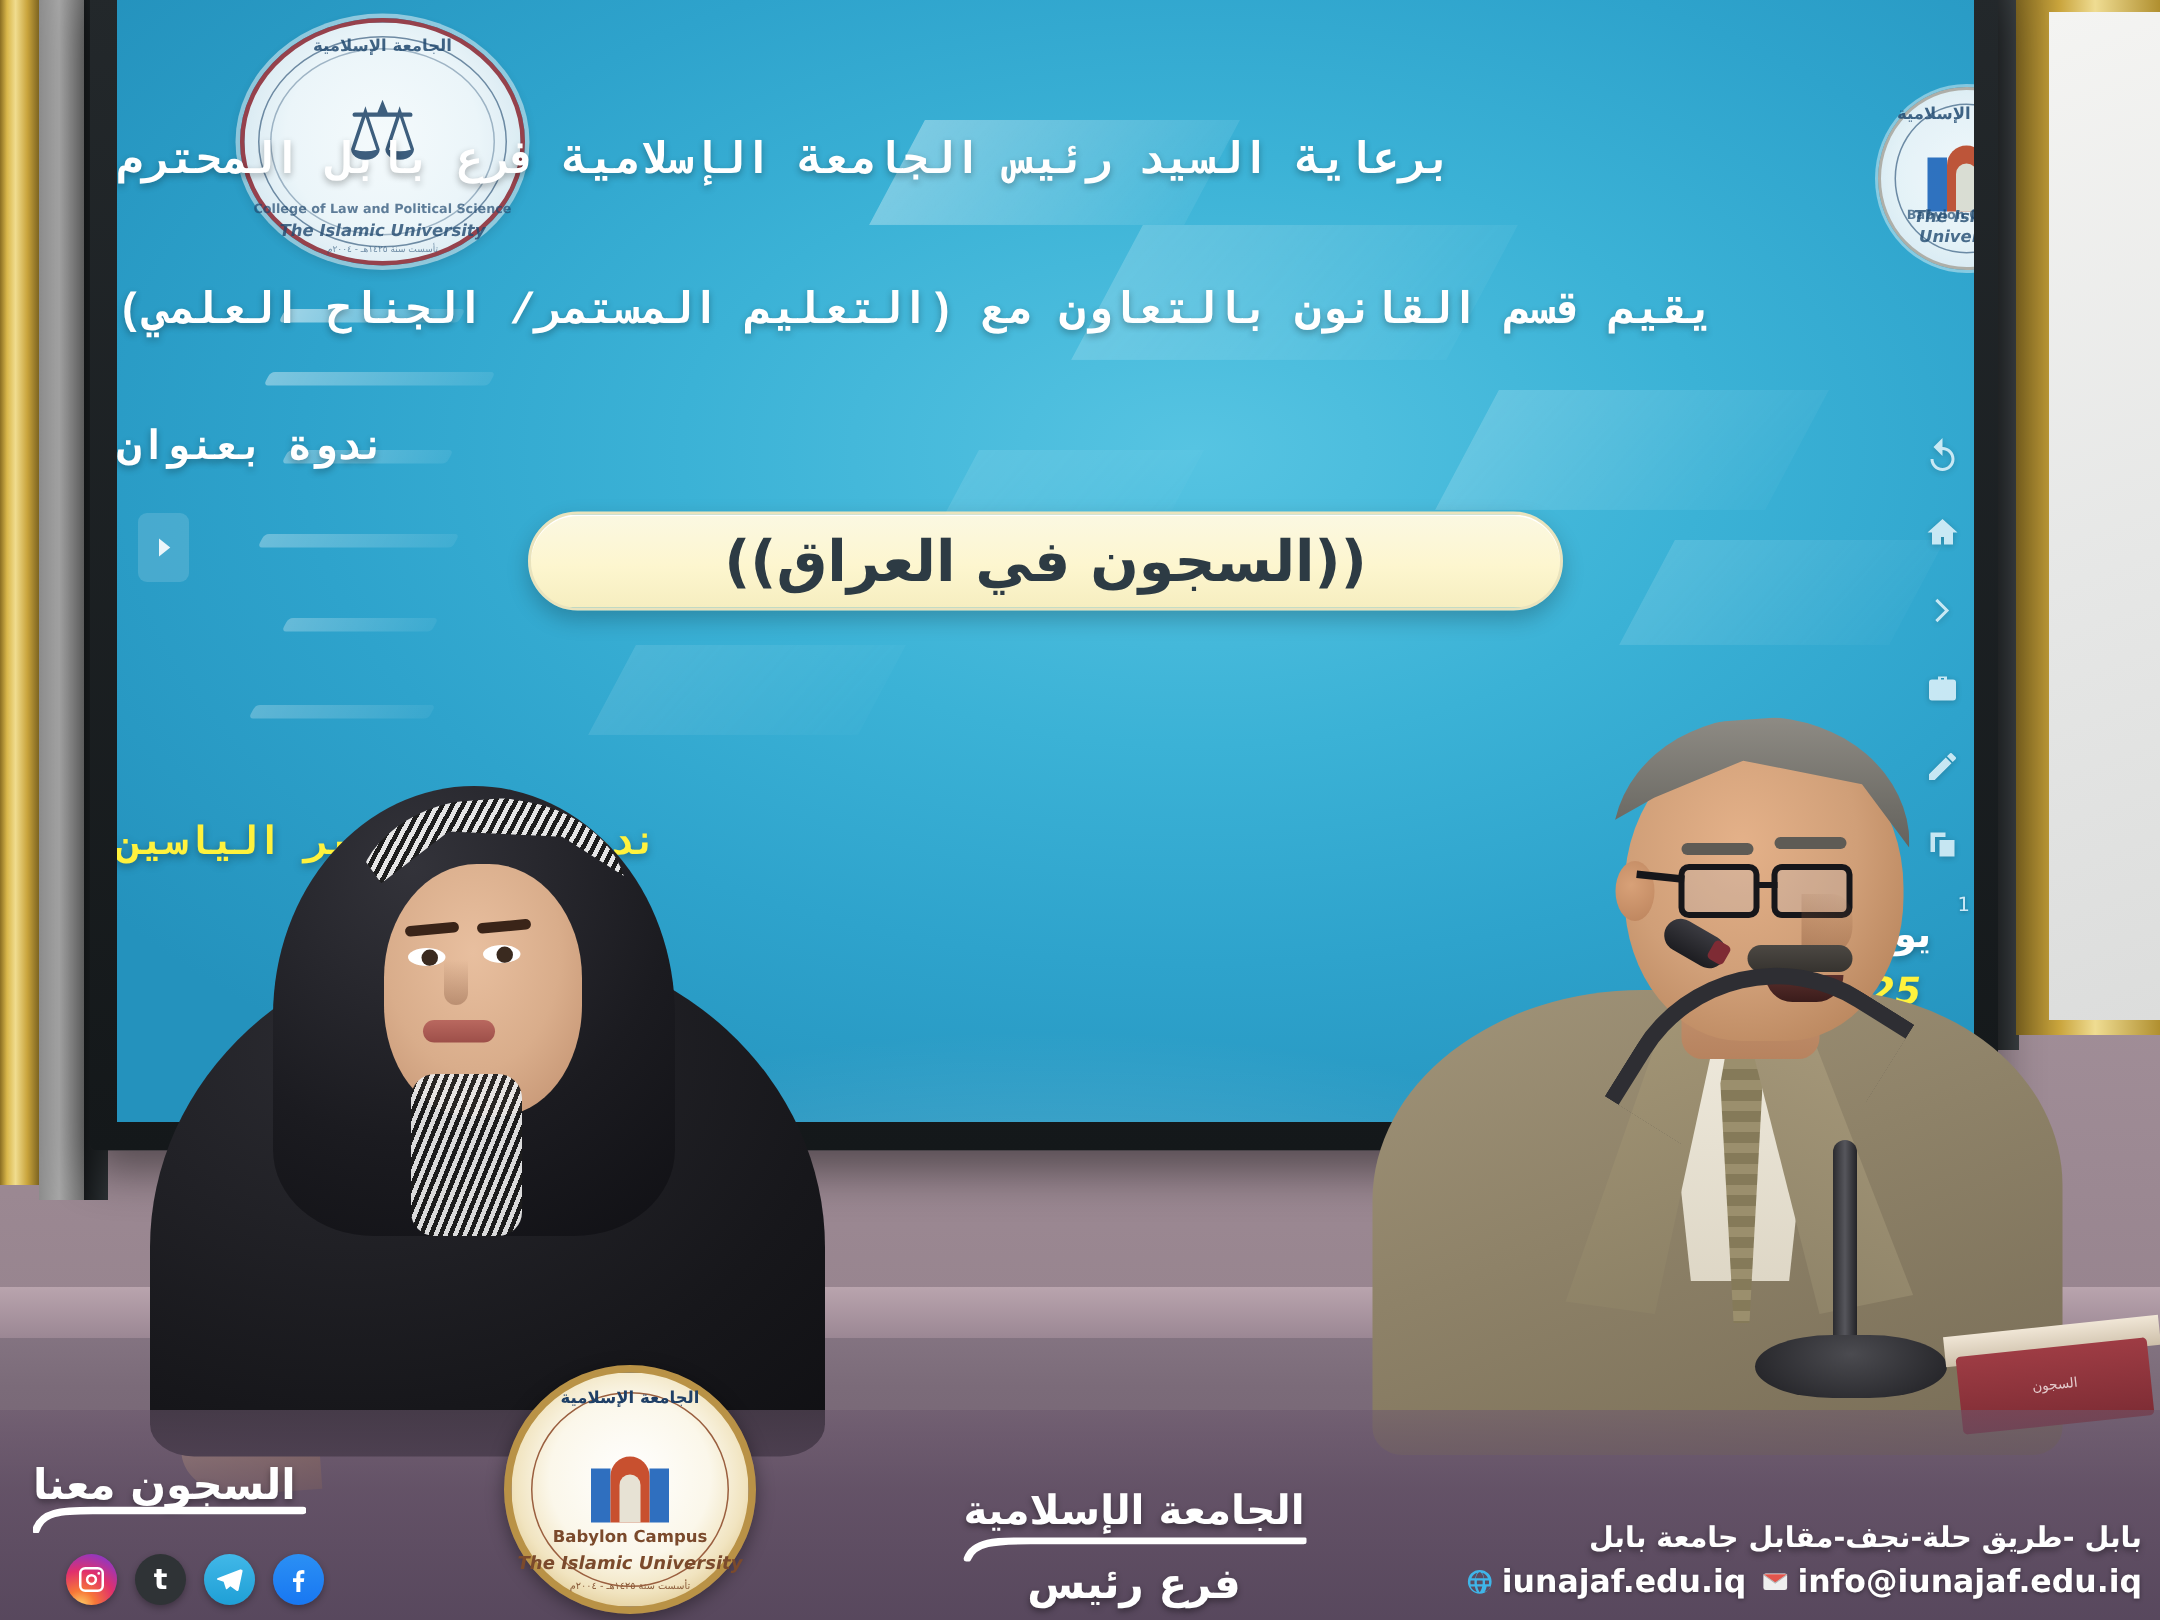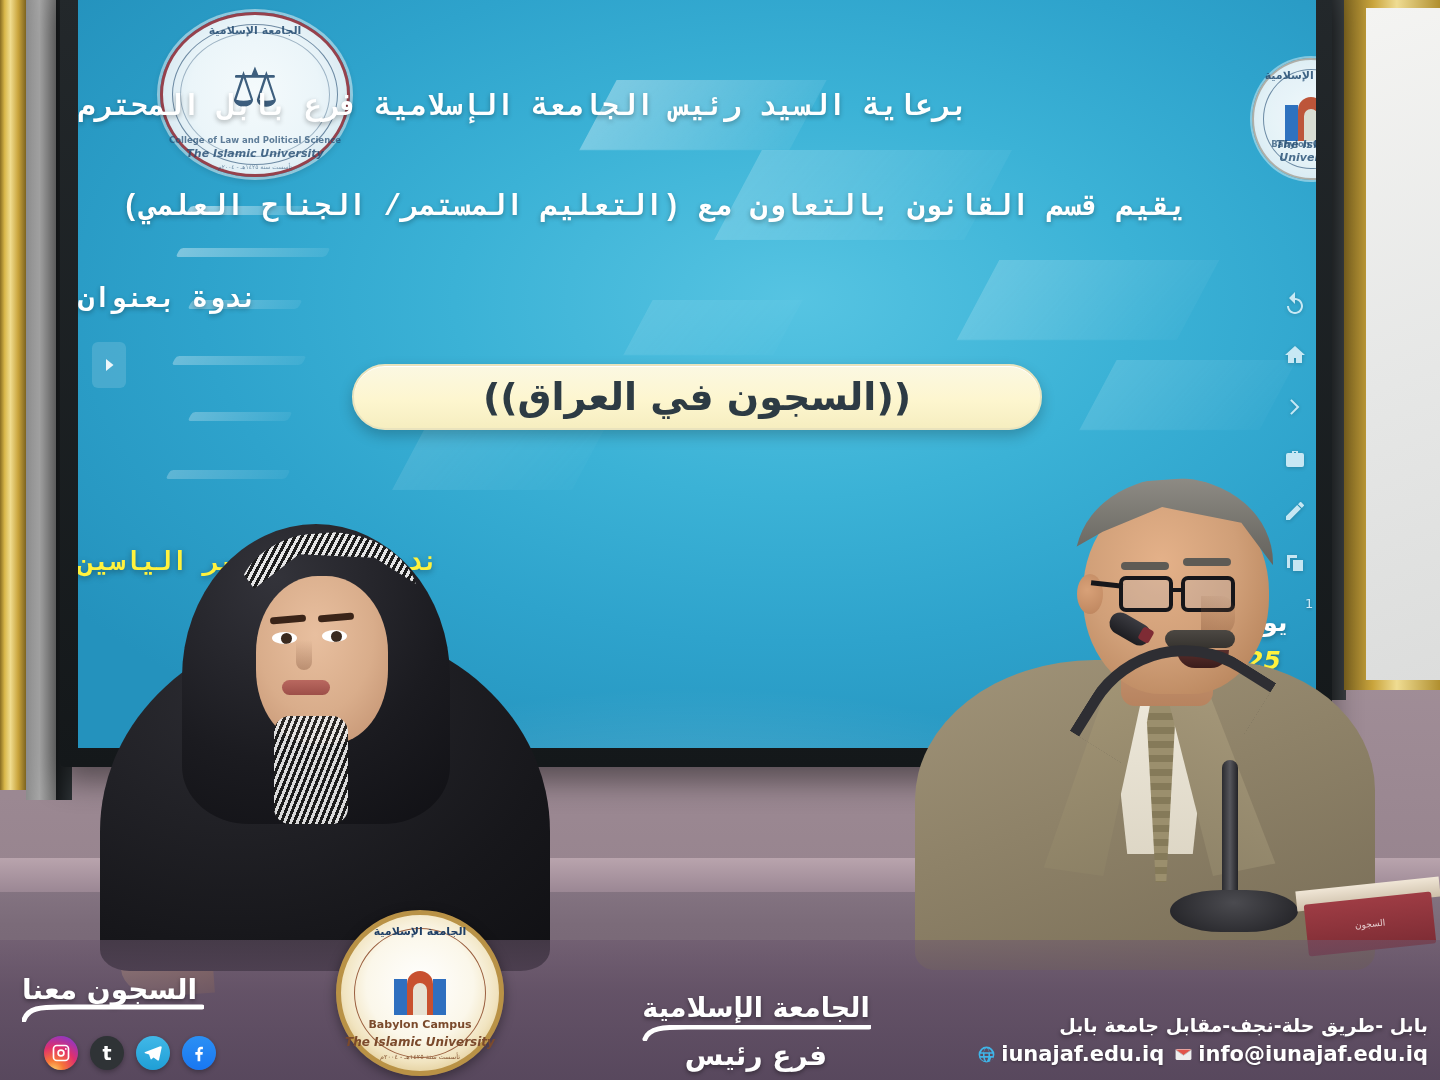--- a/index.html
+++ b/index.html
@@ -78,31 +78,31 @@
   
   .slide-txt {
     position: absolute; width: 100%; text-align: left;
     color: #fff; direction: rtl;
     font-family: Liberation Mono, monospace;
     font-weight: 700;
     text-shadow: 0 2px 5px rgba(0,0,0,.30);
     letter-spacing: .2px;
   }
   .line1 { top: 88px;  font-size: 29px; }
-  .line2 { top: 188px; font-size: 29px; padding-left: 44px; }
+  .line2 { top: 188px; font-size: 29px; }
   .line3 { top: 262px; font-size: 27px; margin-top: 20px; }
   .line-presenter { top: 484px; font-size: 22px; }
   .line-name {
     top: 546px; font-size: 26px; color: #fff23d;
     text-shadow: 0 2px 6px rgba(0,0,0,.35);
   }
 
   .title-box {
     position: absolute; left: 50%; transform: translateX(-50%);
-    top: 364px; width: 690px; height: 66px;
+    top: 341px; width: 690px; height: 66px;
     background: linear-gradient(180deg,#fbf8e2 0%, #fdf6cf 55%, #f6eec0 100%);
     border: 2px solid #e9e3bd;
     border-radius: 34px;
     box-shadow: 0 6px 14px rgba(0,0,0,.22), inset 0 1px 0 #fff;
     display: flex; align-items: center; justify-content: center;
   }
   .title-box span {
     direction: rtl; font-weight: 700; font-size: 38px; color: #2d3b44;
   }
 

